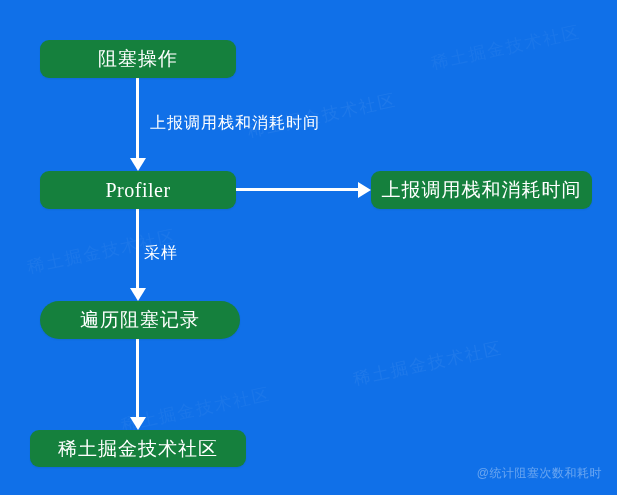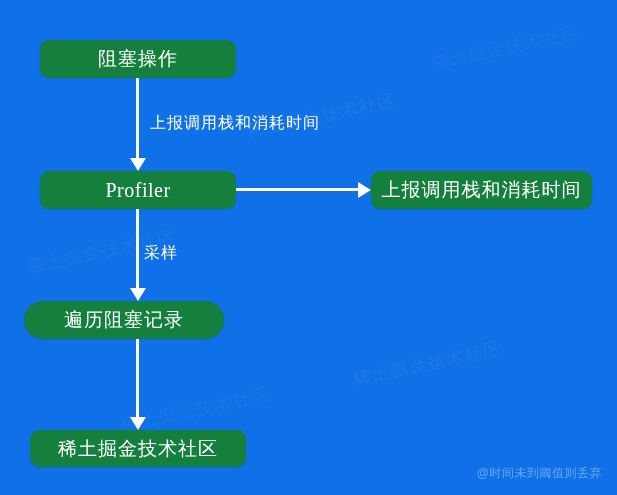--- a/index.html
+++ b/index.html
@@ -56,21 +56,21 @@
     box-shadow: 0 1px 2px rgba(0,0,0,0.07);
   }
   .node.serif {
     font-family: "Liberation Serif", "DejaVu Serif", serif;
     font-size: 20px;
     letter-spacing: 0.5px;
   }
 
   #node-blocking-op      { left: 40px;  top: 40px;  width: 196px; height: 38px; }
   #node-profiler         { left: 40px;  top: 171px; width: 196px; height: 38px; }
-  #node-traverse-records { left: 24px;  top: 301px; width: 200px; height: 38px; border-radius: 19px; }
+  #node-traverse-records { left: 40px;  top: 301px; width: 200px; height: 38px; border-radius: 19px; }
   #node-stats            { left: 30px;  top: 430px; width: 216px; height: 37px; }
   #node-discard          { left: 371px; top: 171px; width: 221px; height: 38px; }
 
   
   .edge { position: absolute; pointer-events: none; }
 
   .edge-line-v {
     position: absolute;
     width: 3px;
     background: #ffffff;
@@ -194,15 +194,15 @@
   </div>
 
   <div class="node" id="node-stats">
     <span>稀土掘金技术社区</span>
   </div>
 
   <div class="node" id="node-discard">
     <span>上报调用栈和消耗时间</span>
   </div>
 
-  <div id="corner-watermark">@时间未到阈值则丢弃</div>
+  <div id="corner-watermark">@统计阻塞次数和耗时</div>
 
 </div>
 
 </body></html>

